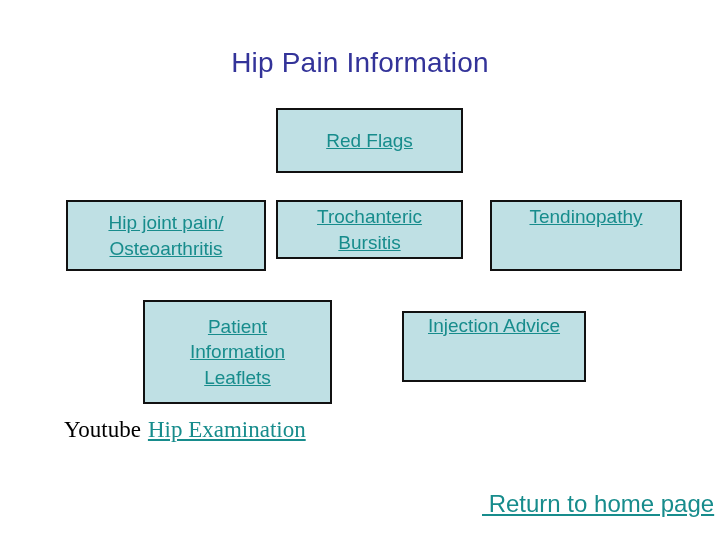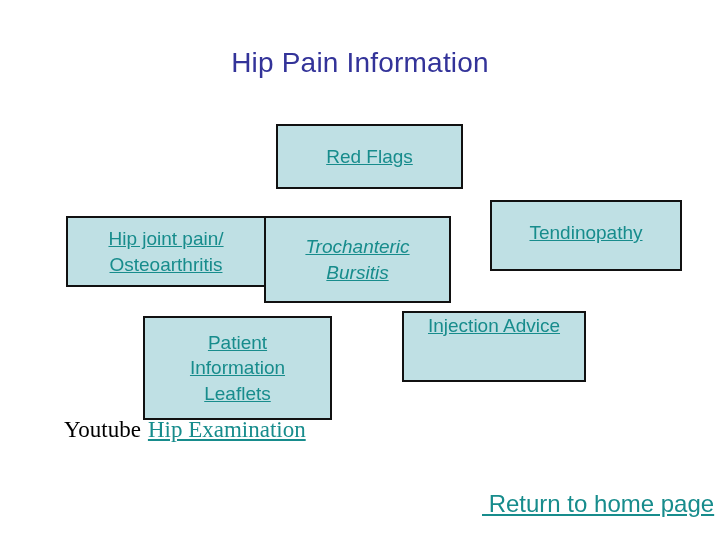--- a/index.html
+++ b/index.html
@@ -37,46 +37,46 @@
   
   .link-box {
     position: absolute;
     box-sizing: border-box;
     background: #bfe0e4;
     border: 2px solid #111111;
     display: flex;
     justify-content: center;
     text-align: center;
   }
-  .link-box.v-center { align-items: center; margin-top: 16px; }
+  .link-box.v-center { align-items: center; }
   .link-box.v-upper  { align-items: flex-start; }
 
   .box-label {
     color: #178c8c;
     text-decoration: underline;
     font-size: 19px;
     line-height: 1.32;
     display: block;
     width: 100%;
   }
 
   
   #box-red-flags {
     left: 276px; top: 108px; width: 187px; height: 65px;
   }
   #box-hip-joint {
     left: 66px; top: 200px; width: 200px; height: 71px;
   }
   #box-trochanteric {
-    left: 264px; top: 200px; width: 187px; height: 87px; font-style: italic;
+    left: 276px; top: 200px; width: 187px; height: 59px;
   }
   #box-tendinopathy {
     left: 490px; top: 200px; width: 192px; height: 71px;
   }
-  #box-tendinopathy .box-label { padding-top: 18px; }
+  #box-tendinopathy .box-label { padding-top: 2px; }
   #box-leaflets {
     left: 143px; top: 300px; width: 189px; height: 104px;
   }
   #box-injection {
     left: 402px; top: 311px; width: 184px; height: 71px;
   }
   #box-injection .box-label { }
 
   
   #youtube-row {

